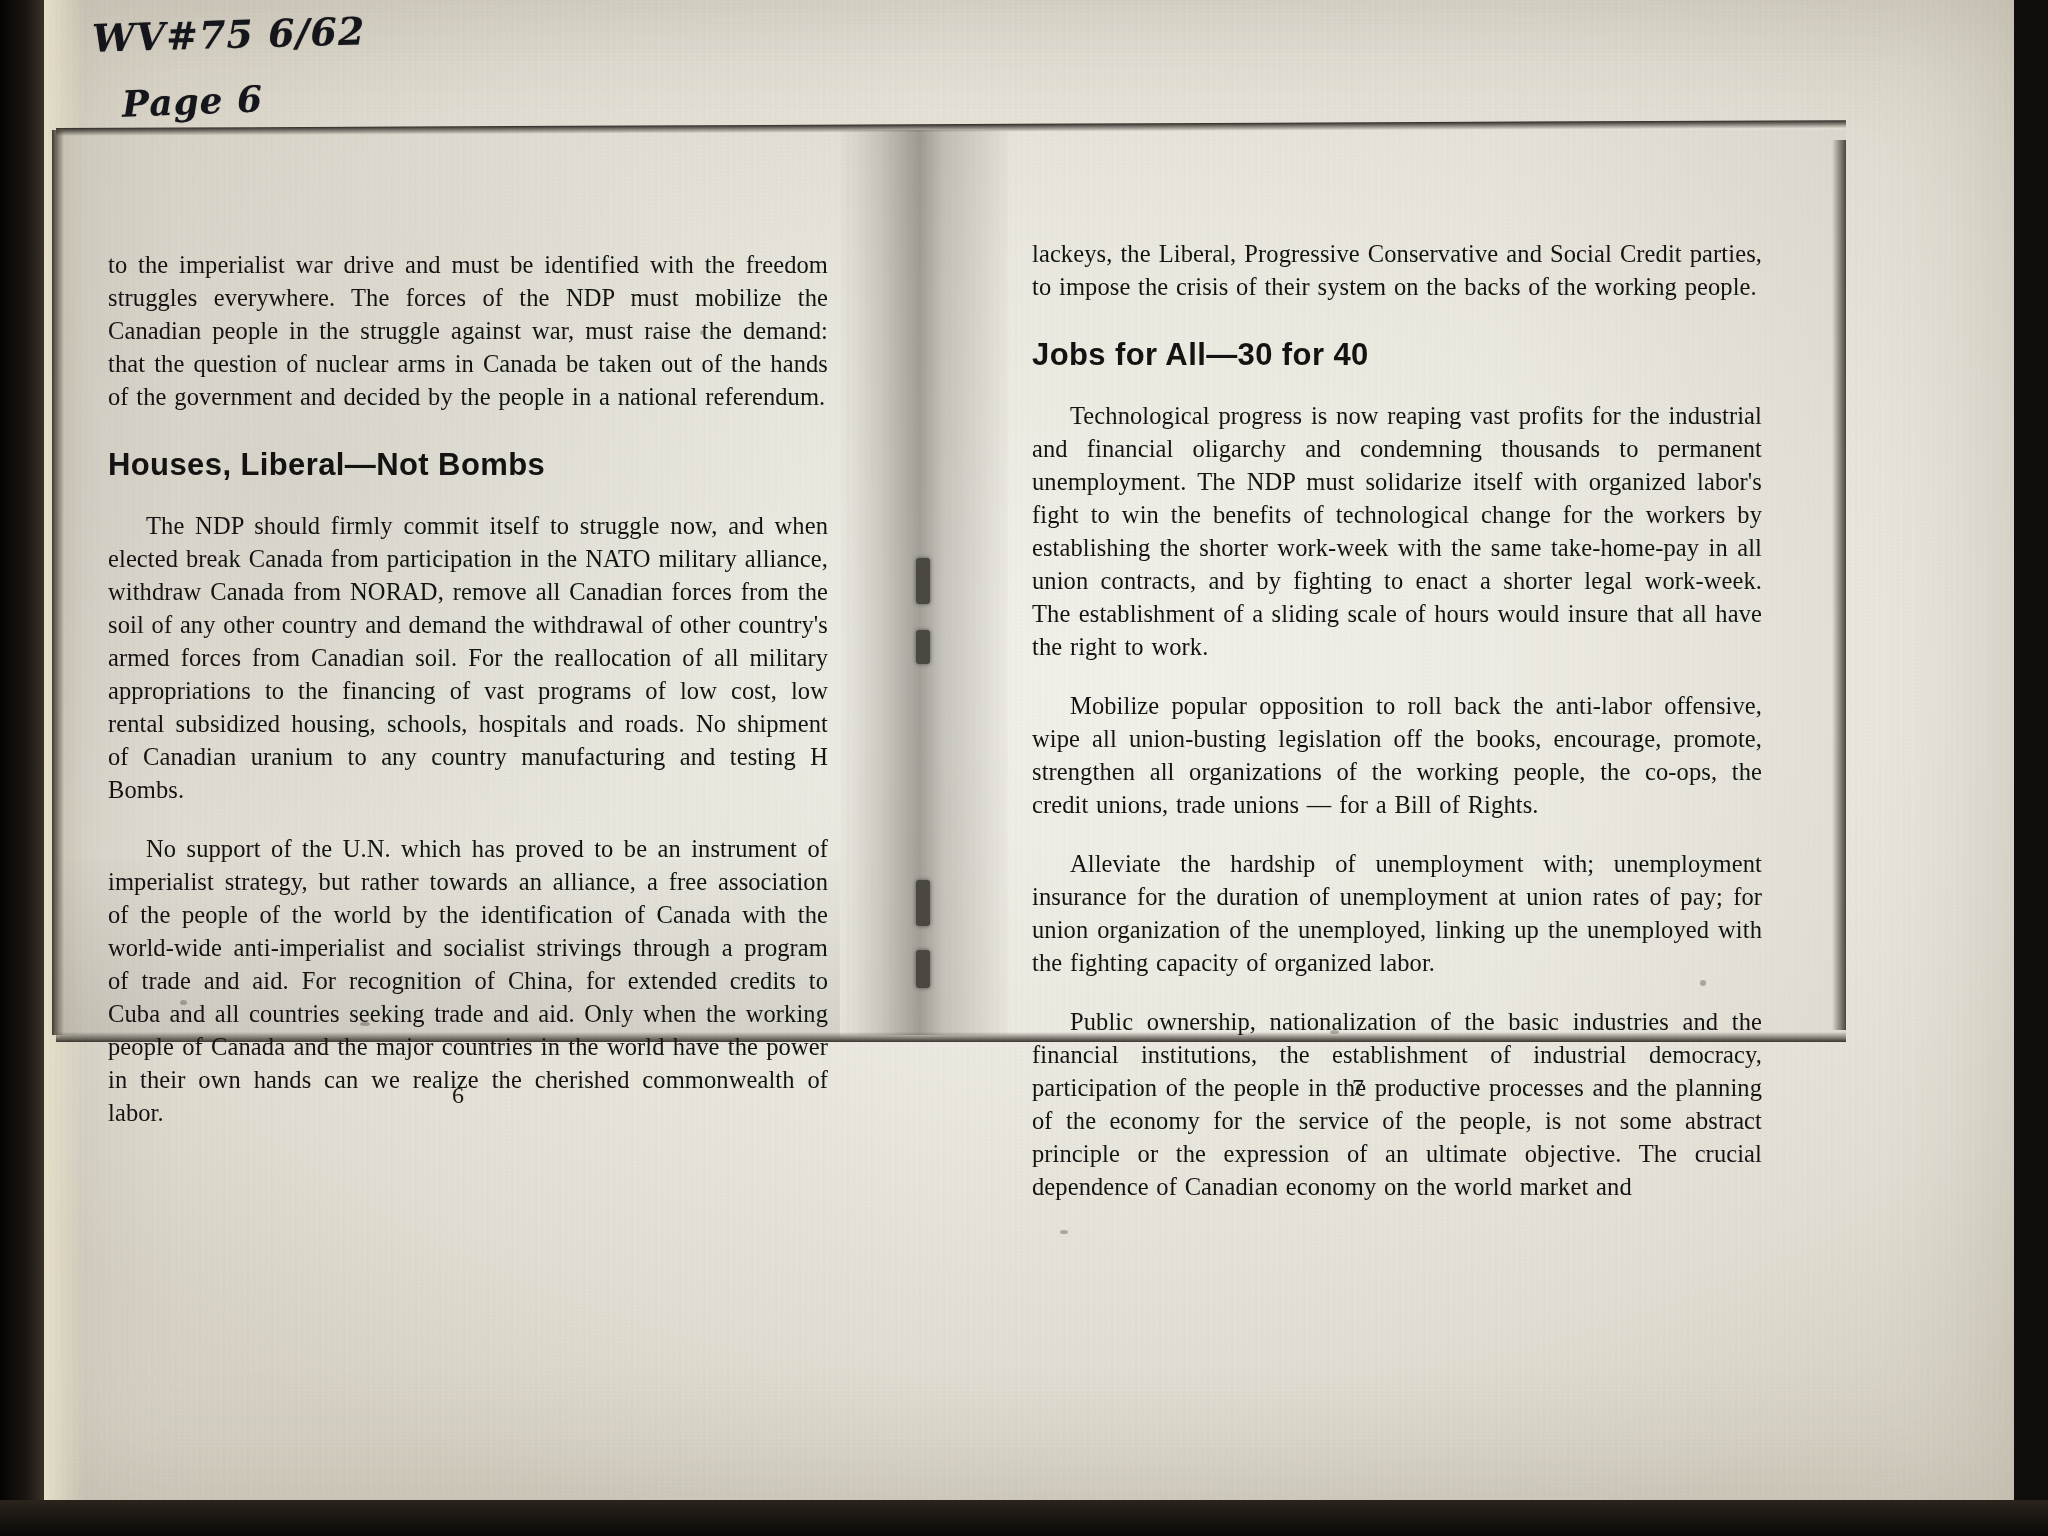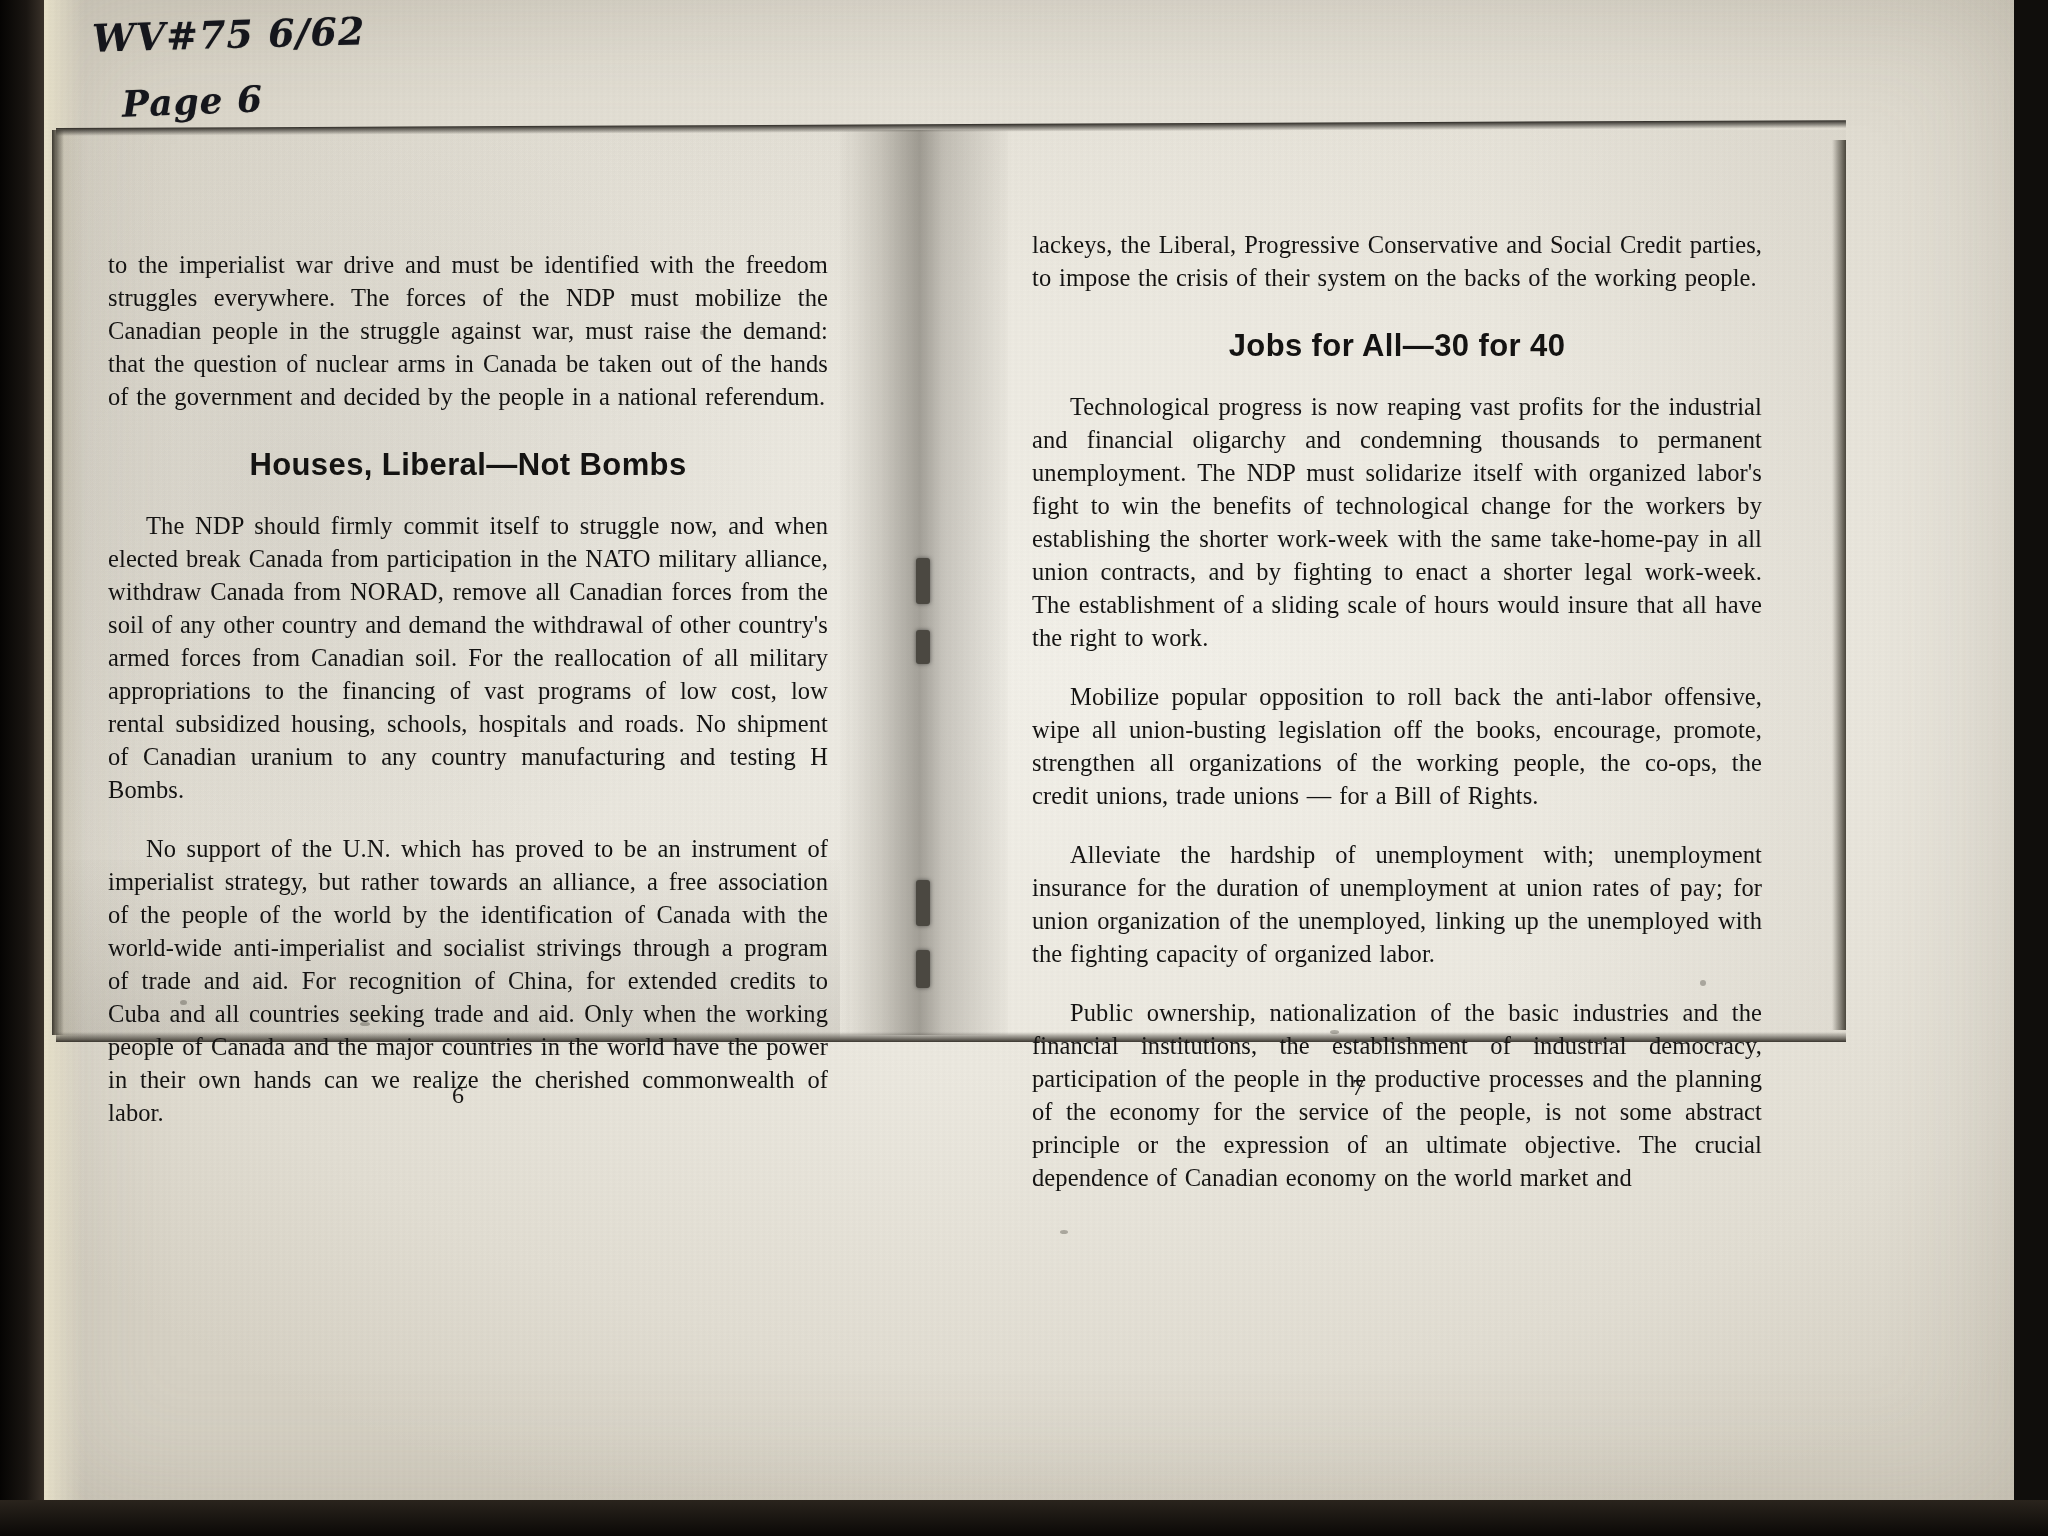--- a/index.html
+++ b/index.html
@@ -175,37 +175,37 @@
     font-family: "Liberation Serif", serif;
     text-align: justify;
   }
   #col-left {
     left: 108px;
     top: 248px;
     width: 720px;
   }
   #col-right {
     left: 1032px;
-    top: 228px;
+    top: 237px;
     width: 730px;
   }
   .para {
     font-size: 24.5px;
     line-height: 33px;
     margin: 0 0 26px 0;
     text-indent: 38px;
     letter-spacing: 0.1px;
     word-spacing: 1.5px;
   }
   .para.noindent { text-indent: 0; }
   .heading {
     font-family: "Liberation Sans", sans-serif;
     font-weight: bold;
     font-size: 31px;
-    text-align: center;
+    text-align: left;
     margin: 34px 0 26px 0;
     letter-spacing: 0.4px;
   }
   .folio {
     position: absolute;
     font-size: 24px;
     font-family: "Liberation Serif", serif;
     color: #1a1816;
   }
   #folio-left { left: 452px; top: 1082px; }

